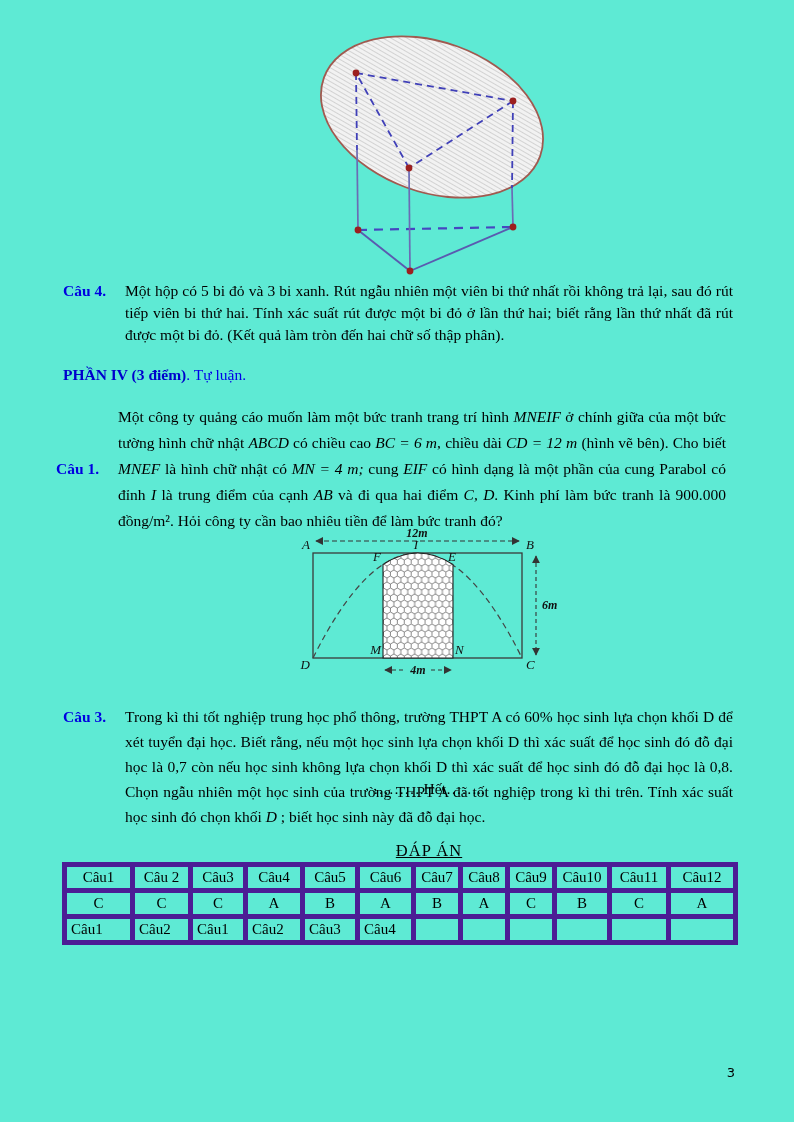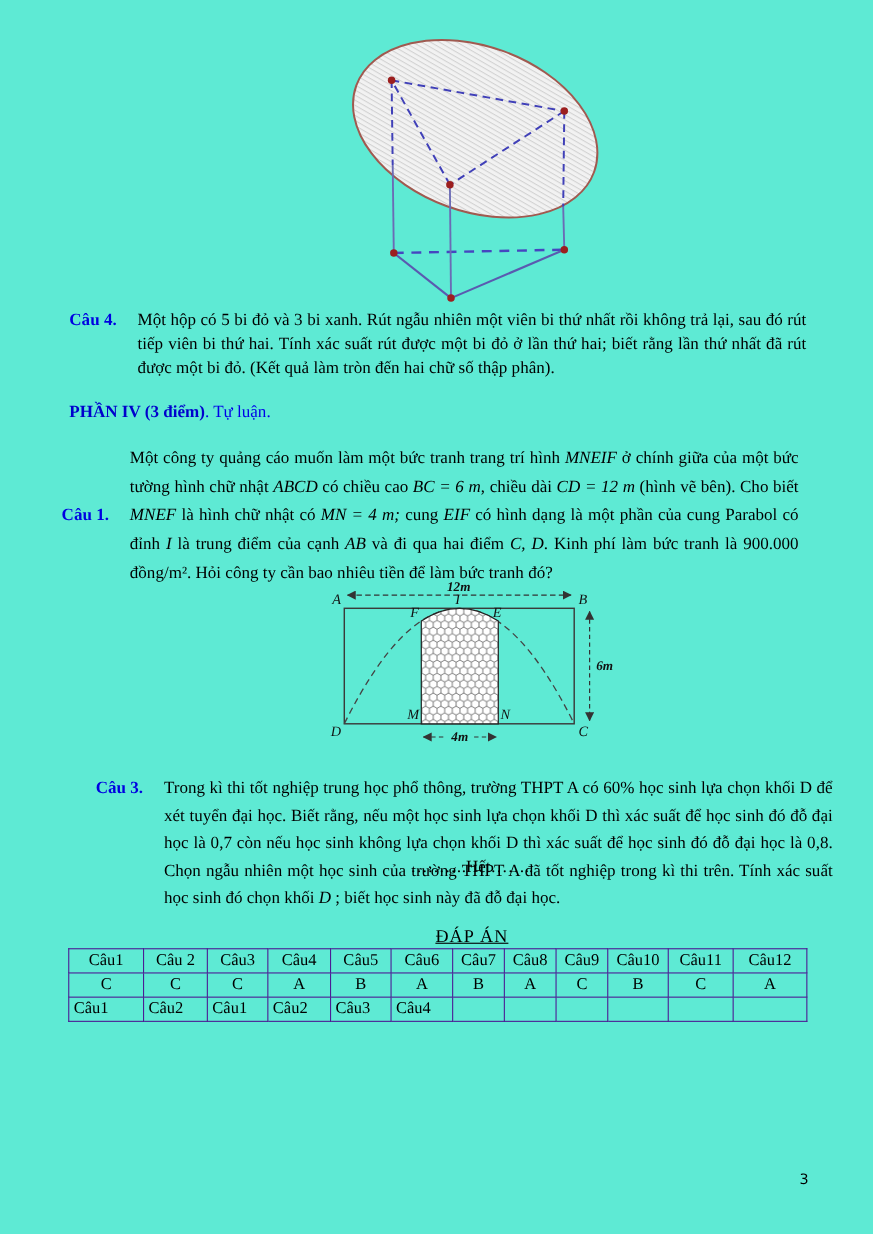--- a/index.html
+++ b/index.html
@@ -9,21 +9,21 @@
   .qblock{position:absolute;display:flex;align-items:flex-start;}
   .qlabel{flex:0 0 62px;font-weight:bold;color:#0000e0;white-space:nowrap;}
   .qtext{flex:1;text-align:justify;font-family:Liberation Serif, serif;}
   .math{font-style:italic;}
   .section-line{position:absolute;color:#0000e8;}
   .section-line .bold{font-weight:bold;color:#0000cc;}
   .center-line{position:absolute;left:125px;width:608px;text-align:center;}
   .dapan{font-size:16.5px;letter-spacing:1px;}
   table.answers{position:absolute;left:62px;top:862px;border-collapse:collapse;table-layout:fixed;
         font-size:15px;width:671px;}
-  .answers td{border:1px solid #4c1d95;height:21px;padding:0 4px;overflow:hidden;white-space:nowrap;}
+  .answers td{border:5px solid #4c1d95;height:21px;padding:0 4px;overflow:hidden;white-space:nowrap;}
   .answers tr.c td{text-align:center;padding:0 1px;}
   .answers tr.l td{text-align:left;}
   .pagenum{position:absolute;top:1065px;left:716px;width:30px;text-align:center;
         font-family:"DejaVu Sans",sans-serif;font-size:13px;}
   svg text{font-family:"Liberation Serif",serif;font-style:italic;font-size:13px;fill:#111;}
   svg text.dim{font-weight:bold;font-size:12px;}
 </style>
 </head>
 <body>
 
@@ -114,21 +114,21 @@
     <text x="27" y="141" text-anchor="end">D</text>
     <text x="243" y="141" text-anchor="start">C</text>
     <text x="133" y="21" text-anchor="middle">I</text>
     <text x="94" y="33" text-anchor="middle">F</text>
     <text x="169" y="33" text-anchor="middle">E</text>
     <text x="98" y="126" text-anchor="end">M</text>
     <text x="172" y="126" text-anchor="start">N</text>
   </svg>
 
 
-  <div class="qblock" style="top:704px;left:63px;width:670px;line-height:25px;margin-left:24px;">
+  <div class="qblock" style="top:704px;left:63px;width:670px;line-height:25px;">
     <span class="qlabel">Câu 3.</span>
     <span class="qtext"><span>Trong kì thi tốt nghiệp trung học phổ thông, trường THPT A có 60% học sinh lựa chọn khối D để xét tuyển đại học. Biết rằng, nếu một học sinh lựa chọn khối D thì xác suất để học sinh đó đỗ đại học là 0,7 còn nếu học sinh không lựa chọn khối D thì xác suất để học sinh đó đỗ đại học là 0,8. Chọn ngẫu nhiên một học sinh của trường THPT A đã tốt nghiệp trong kì thi trên. Tính xác suất học sinh đó chọn khối </span><span class="math">D</span><span> ; biết học sinh này đã đỗ đại học.</span></span>
   </div>
 
   <div class="center-line" style="top:780px;">……….Hết……..</div>
   <div class="center-line dapan" style="top:841px;text-decoration:underline;">ĐÁP ÁN</div>
 
   <table class="answers">
     <colgroup>
       <col style="width:68px">

